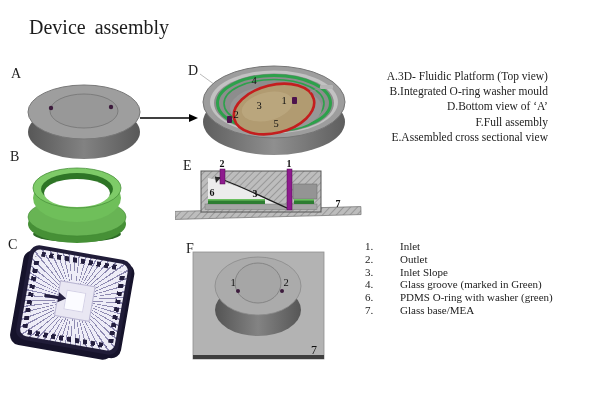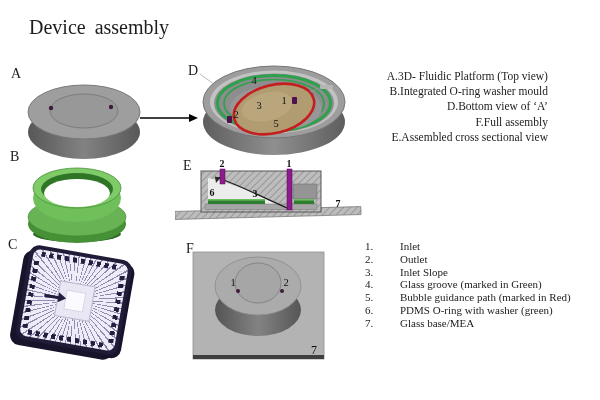--- a/index.html
+++ b/index.html
@@ -176,18 +176,17 @@
     <div class="lrow"><span class="lkey">D.</span><span>Bottom view of ‘A’</span></div>
     <div class="lrow"><span class="lkey">F.</span><span>Full assembly</span></div>
     <div class="lrow"><span class="lkey">E.</span><span>Assembled cross sectional view</span></div>
   </div>
 
   <div class="legend numbers">
     <div class="lrow"><span class="lkey">1.</span><span>Inlet</span></div>
     <div class="lrow"><span class="lkey">2.</span><span>Outlet</span></div>
     <div class="lrow"><span class="lkey">3.</span><span>Inlet Slope</span></div>
     <div class="lrow"><span class="lkey">4.</span><span>Glass groove (marked in Green)</span></div>
-    <div class="lrow"><span class="lkey">5.</span><span>Bubble guidance path (marked in Red)</span></div>
     <div class="lrow"><span class="lkey">6.</span><span>PDMS O-ring with washer (green)</span></div>
     <div class="lrow"><span class="lkey">7.</span><span>Glass base/MEA</span></div>
   </div>
 
 </div>
 
 </body></html>

